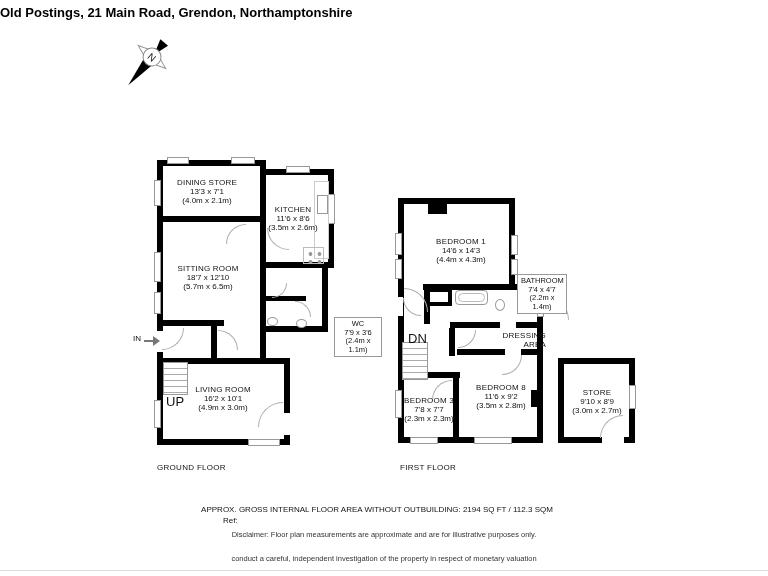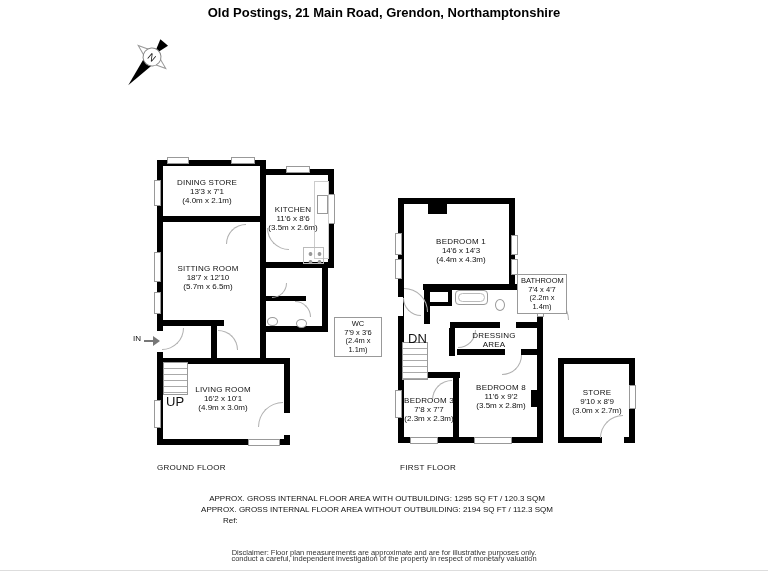--- a/index.html
+++ b/index.html
@@ -1,19 +1,19 @@
 <!DOCTYPE html>
 <html><head>
 <meta charset="utf-8">
 <style>
   html,body{margin:0;padding:0;background:#fff;}
   #page{position:relative;width:768px;height:576px;background:#fff;overflow:hidden;
         font-family:"Liberation Sans","DejaVu Sans",sans-serif;color:#111;}
   .abs{position:absolute;}
-  #title{position:absolute;top:5px;left:0;width:768px;text-align:center;
+  #title{position:absolute;top:5px;left:0;width:768px;
          font-size:13px;font-weight:bold;color:#000;}
   .room{position:absolute;background:#fff;border:6px solid #000;box-sizing:border-box;}
   .wall{position:absolute;background:#000;}
   .win{position:absolute;background:#fff;border:1px solid #999;box-sizing:border-box;}
   .gap{position:absolute;background:#fff;}
   .rlabel{position:absolute;transform:translateX(-50%);text-align:center;
           font-size:8px;line-height:9px;color:#111;white-space:nowrap;}
   .rlabel .nm{letter-spacing:.2px;}
   .wraplabel{white-space:normal;}
   .lblbox{position:absolute;border:1px solid #999;background:#fff;text-align:center;
@@ -172,41 +172,40 @@
   <div class="rlabel" style="left:461px;top:237px;">
     <div class="nm">BEDROOM 1</div>
     <div>14'6 x 14'3</div>
     <div>(4.4m x 4.3m)</div>
   </div>
   <div class="lblbox" style="left:517px;top:274px;width:50px;">
     <div>BATHROOM</div>
     <div>7'4 x 4'7</div>
     <div>(2.2m x 1.4m)</div>
   </div>
-  <div class="rlabel wraplabel" style="left:494px;top:331px;width:56px;">
+  <div class="rlabel wraplabel" style="left:518px;top:331px;width:56px;text-align:right;">
     <div class="nm">DRESSING AREA</div>
   </div>
   <div class="rlabel" style="left:501px;top:383px;">
     <div class="nm">BEDROOM 8</div>
     <div>11'6 x 9'2</div>
     <div>(3.5m x 2.8m)</div>
   </div>
   <div class="rlabel" style="left:429px;top:396px;">
     <div class="nm">BEDROOM 3</div>
     <div>7'8 x 7'7</div>
     <div>(2.3m x 2.3m)</div>
   </div>
   <div class="rlabel" style="left:597px;top:388px;">
     <div class="nm">STORE</div>
     <div>9'10 x 8'9</div>
     <div>(3.0m x 2.7m)</div>
   </div>
   <div class="smalltext" style="left:408px;top:331px;">DN</div>
   <div class="floorlabel" style="left:400px;top:463px;">FIRST FLOOR</div>
 
-  <div class="footline" style="top:494px;">APPROX. GROSS INTERNAL FLOOR AREA WITH OUTBUILDING: 1295 SQ FT / 120.3 SQM</div>
   <div class="footline" style="top:505px;">APPROX. GROSS INTERNAL FLOOR AREA WITHOUT OUTBUILDING: 2194 SQ FT / 112.3 SQM</div>
   <div class="smalltext" style="left:223px;top:516px;font-size:8px;">Ref:</div>
-  <div class="discline" style="top:530px;margin-top:18px;">Disclaimer: Floor plan measurements are approximate and are for illustrative purposes only.</div>
+  <div class="discline" style="top:530px;">Disclaimer: Floor plan measurements are approximate and are for illustrative purposes only.</div>
   <div class="discline" style="top:554px;">conduct a careful, independent investigation of the property in respect of monetary valuation</div>
   <div id="bottom-rule"></div>
 
 </div>
 
 </body></html>

